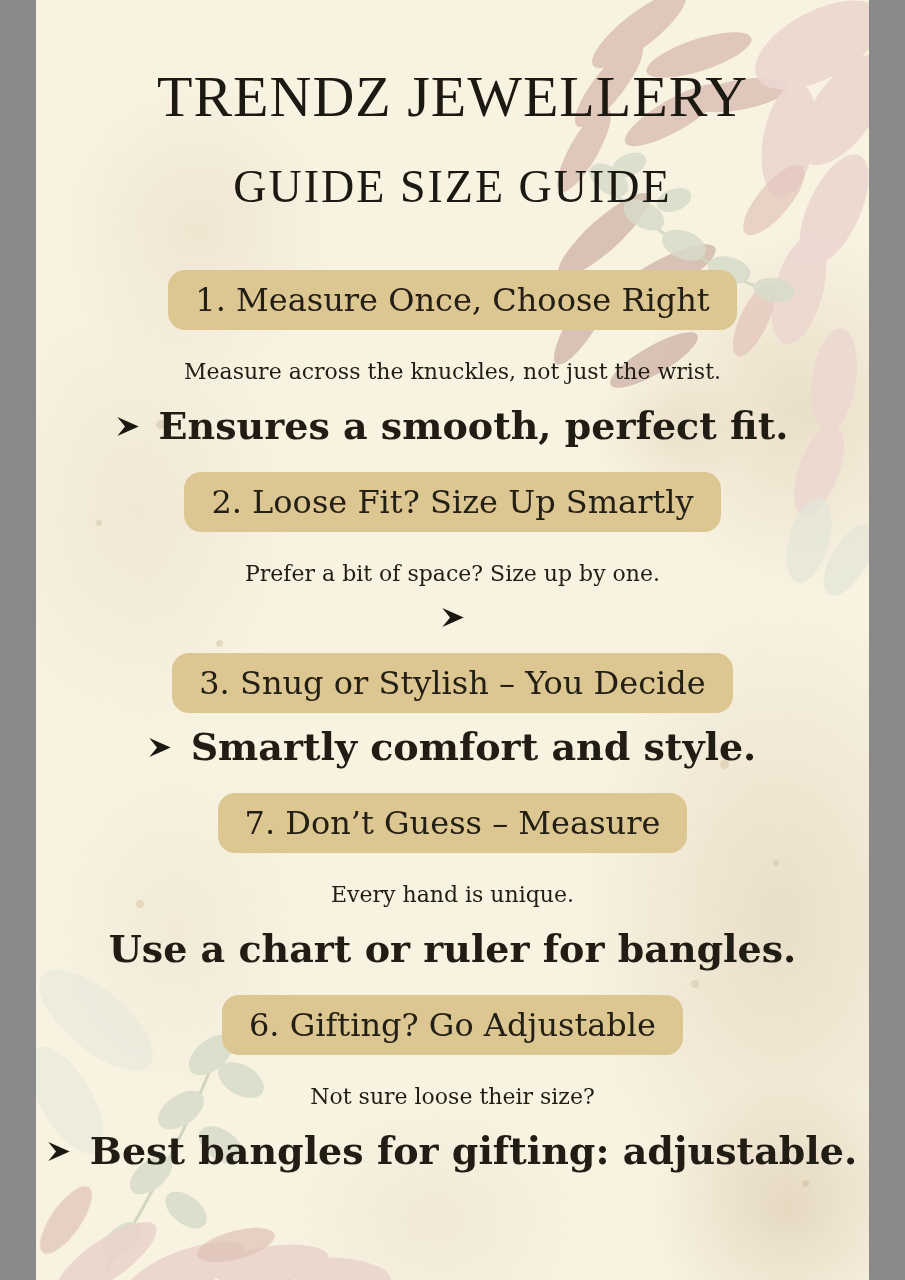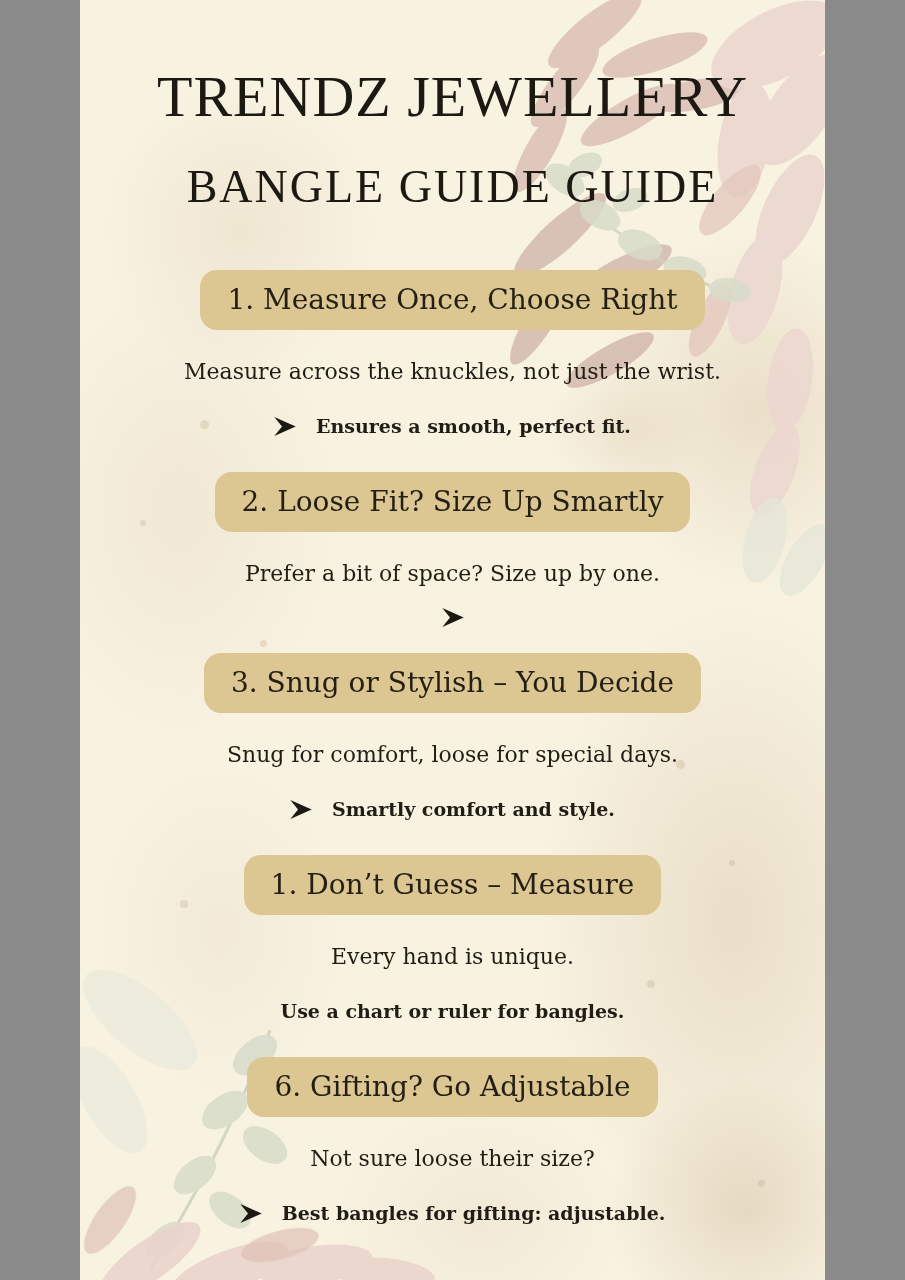--- a/index.html
+++ b/index.html
@@ -1,19 +1,19 @@
 <!DOCTYPE html>
 <html><head>
 <meta charset="utf-8">
 <style>
   html, body { margin: 0; padding: 0; }
   body { background: #8a8a8a; }
   .page {
     position: relative;
-    width: 745px;
+    width: 833px;
     height: 1280px;
     margin: 0 auto;
     background: #f8f2e1;
     overflow: hidden;
     font-family: "DejaVu Serif", serif;
     color: #211d15;
   }
 
   
   .deco { position: absolute; pointer-events: none; }
@@ -49,30 +49,30 @@
     font-size: 46px; line-height: 54px; letter-spacing: 2px;
     margin-top: 30px; color: #1c1812;
   }
   .sections { margin-top: 56px; }
   .guide-section { margin-bottom: 26px; }
   .pill {
     display: inline-block;
     background: #dcc691;
     border-radius: 17px;
     padding: 8px 27px;
-    font-size: 28px; line-height: 44px;
+    font-size: 32px; line-height: 44px;
     color: #241f15;
   }
   .body-line {
     margin: 22px 0 0 0;
     font-size: 22px; line-height: 40px;
   }
   .tip-line {
     margin: 14px 0 0 0;
-    font-size: 19px; line-height: 40px;
+    font-size: 38px; line-height: 40px;
     font-weight: bold;
     display: flex; justify-content: center; align-items: center; gap: 20px;
   }
   .arrow-svg { width: 22px; height: 19px; flex: 0 0 auto; }
   .arrow-svg path { fill: #1c1812; }
 </style>
 </head>
 <body>
 
 <div class="page">
@@ -161,21 +161,21 @@
     </g>
     <g fill="#dfc0b6" opacity="0.7">
       <ellipse cx="30" cy="260" rx="40" ry="15" transform="rotate(-55 30 260)"></ellipse>
       <ellipse cx="200" cy="285" rx="40" ry="14" transform="rotate(-15 200 285)"></ellipse>
     </g>
   </svg>
 
   <div class="content">
     <div class="header">
       <div class="title">TRENDZ JEWELLERY</div>
-      <div class="subtitle">BANGLE GUIDE GUIDE</div>
+      <div class="subtitle">GUIDE SIZE GUIDE</div>
     </div>
 
     <div class="sections">
 
       <section class="guide-section">
         <div class="pill">1. Measure Once, Choose Right</div>
         <p class="body-line">Measure across the knuckles, not just the wrist.</p>
         <p class="tip-line">
           <svg class="arrow-svg" viewBox="0 0 18 16">
               <path d="M0,0 L18,8 L0,16 L6.5,8 Z"></path>
@@ -189,31 +189,30 @@
         <p class="body-line">Prefer a bit of space? Size up by one.</p>
         <p class="tip-line">
           <svg class="arrow-svg" viewBox="0 0 18 16">
               <path d="M0,0 L18,8 L0,16 L6.5,8 Z"></path>
             </svg>
         </p>
       </section>
 
       <section class="guide-section">
         <div class="pill">3. Snug or Stylish – You Decide</div>
-        <p class="body-line">Snug for comfort, loose for special days.</p>
         <p class="tip-line">
           <svg class="arrow-svg" viewBox="0 0 18 16">
               <path d="M0,0 L18,8 L0,16 L6.5,8 Z"></path>
             </svg>
           <span>Smartly comfort and style.</span>
         </p>
       </section>
 
       <section class="guide-section">
-        <div class="pill">1. Don’t Guess – Measure</div>
+        <div class="pill">7. Don’t Guess – Measure</div>
         <p class="body-line">Every hand is unique.</p>
         <p class="tip-line">
           <span>Use a chart or ruler for bangles.</span>
         </p>
       </section>
 
       <section class="guide-section">
         <div class="pill">6. Gifting? Go Adjustable</div>
         <p class="body-line">Not sure loose their size?</p>
         <p class="tip-line">

